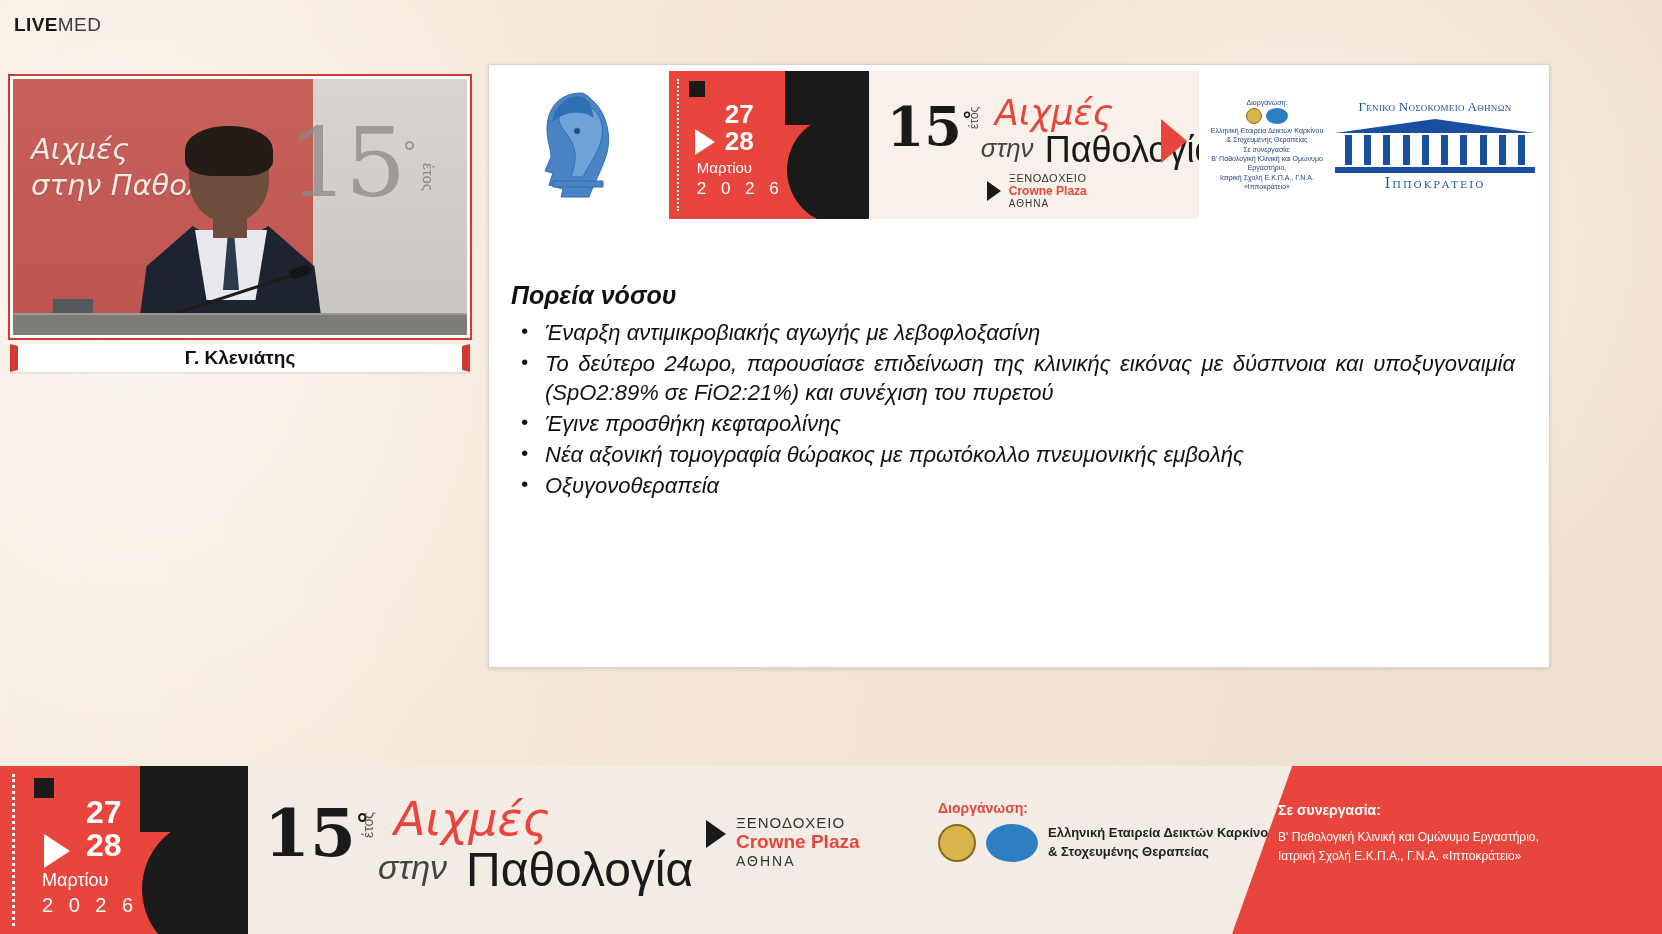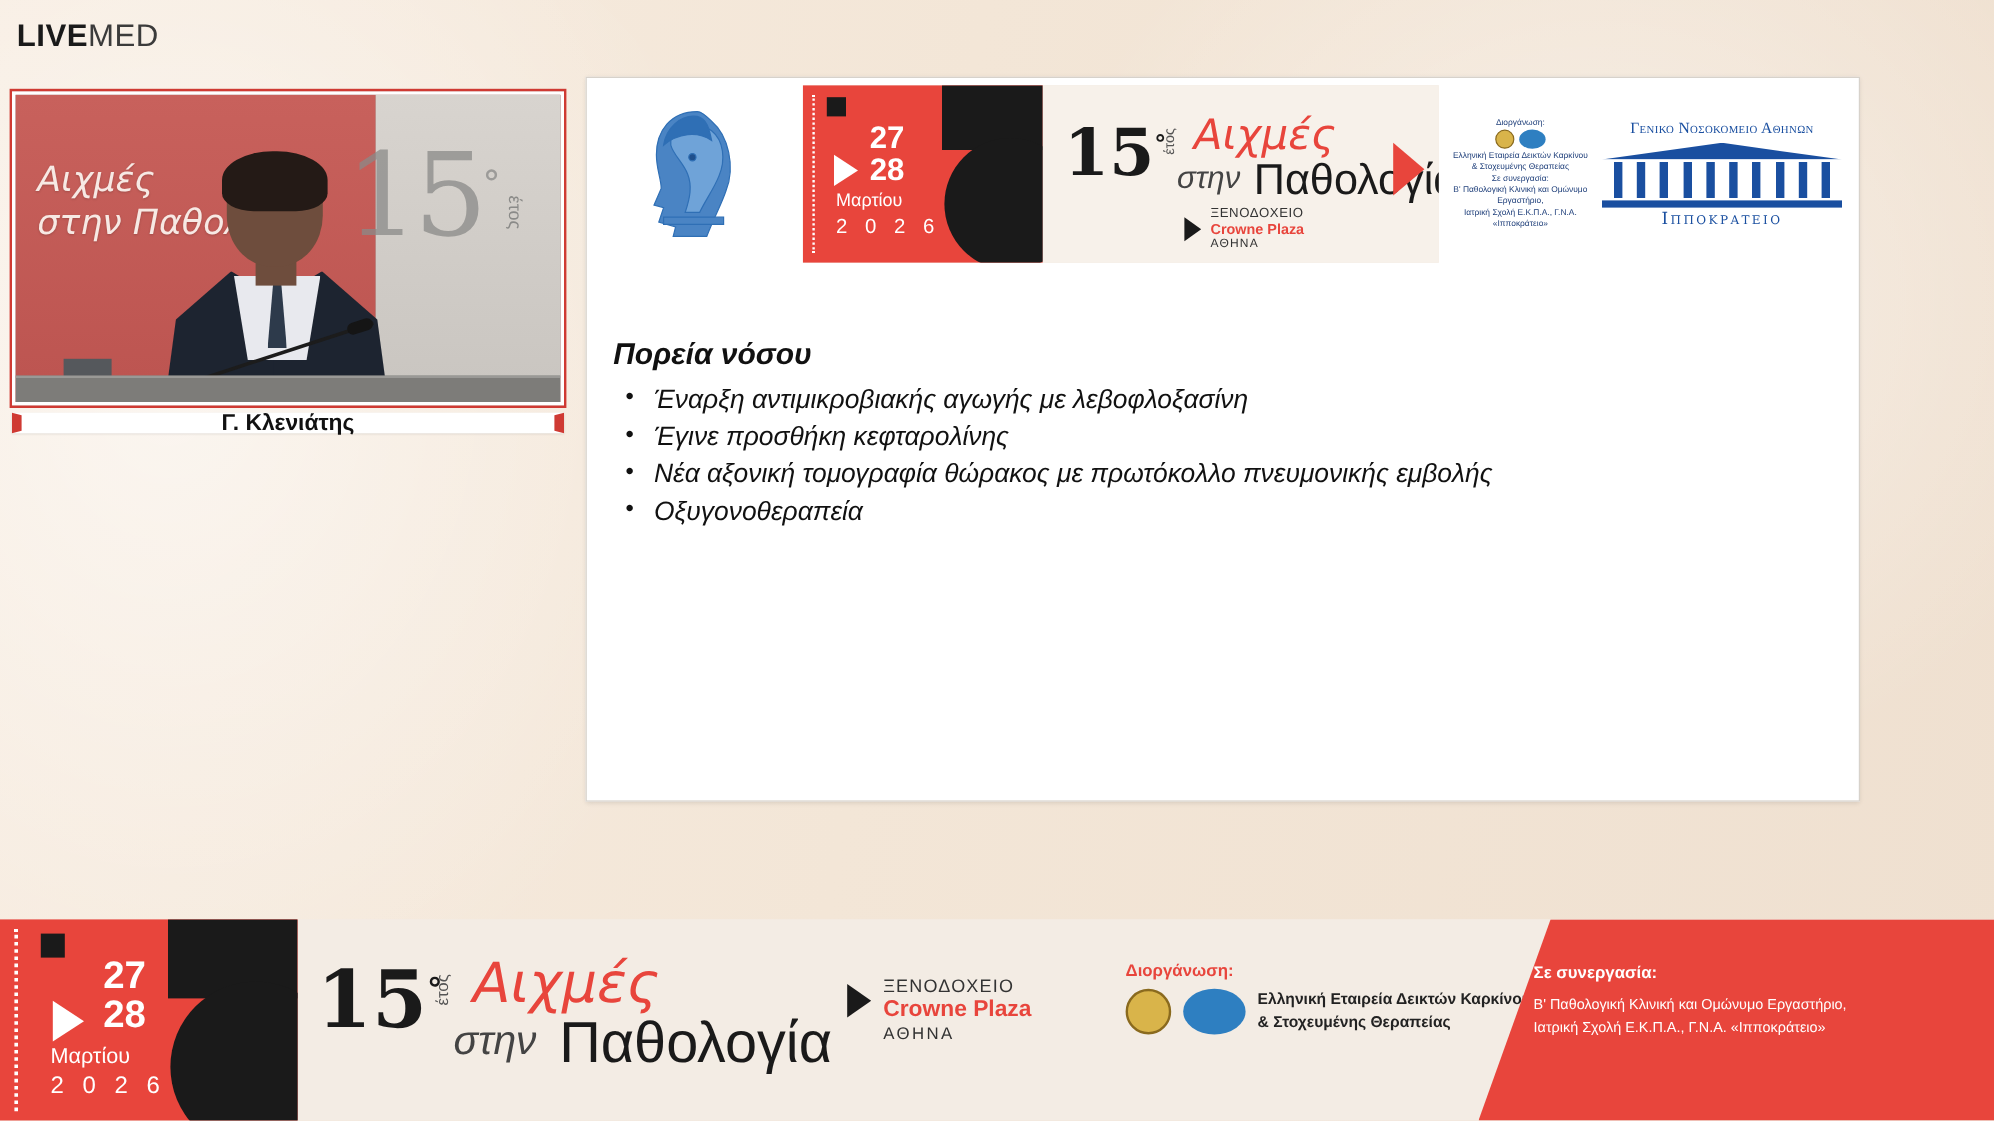--- a/index.html
+++ b/index.html
@@ -26,21 +26,21 @@
     position: absolute; right: -160px; top: -200px;
     width: 1000px; height: 900px;
     border-radius: 50%;
     background: radial-gradient(ellipse at 50% 50%, rgba(255,255,255,0.45), rgba(255,255,255,0) 65%);
     pointer-events: none;
   }
 
   
   #brand {
     position: absolute; left: 14px; top: 14px;
-    font-size: 26px; font-weight: bold; letter-spacing: .4px;
+    font-size: 19px; font-weight: bold; letter-spacing: .4px;
     color: #1a1a1a;
   }
   #brand .med { font-weight: normal; color: #3b3b3b; }
 
   
   #speaker-panel {
     position: absolute; left: 10px; top: 76px;
     width: 460px;
   }
   #video-frame {
@@ -129,21 +129,21 @@
     background: #7d7c79;
     border-top: 2px solid #9a9996;
   }
   .desk-block {
     position: absolute; left: 40px; bottom: 20px; width: 40px; height: 16px;
     background: #55585c;
   }
   #speaker-name-bar {
     position: relative;
     margin-top: 6px;
-    height: 17px;
+    height: 28px;
     background: #ffffff;
     border: 2px solid #ffffff;
     border-left: 8px solid #cf3a33;
     border-right: 8px solid #cf3a33;
     display: flex; align-items: center; justify-content: center;
     box-shadow: 0 1px 2px rgba(0,0,0,.12);
   }
   #speaker-name {
     font-size: 19px; font-weight: bold; color: #111;
   }
@@ -485,20 +485,21 @@
           <div class="hl-base"></div>
         </div>
         <div class="hl-name">Ιπποκρατειο</div>
       </div>
     </div>
 
     <div id="slide-body">
       <div id="slide-title">Πορεία νόσου</div>
       <ul id="bullets">
         <li>Έναρξη αντιμικροβιακής αγωγής με λεβοφλοξασίνη</li>
+        <li>Το δεύτερο 24ωρο, παρουσίασε επιδείνωση της κλινικής εικόνας με δύσπνοια και υποξυγοναιμία (SpO2:89% σε FiO2:21%) και συνέχιση του πυρετού</li>
         <li>Έγινε προσθήκη κεφταρολίνης</li>
         <li>Νέα αξονική τομογραφία θώρακος με πρωτόκολλο πνευμονικής εμβολής</li>
         <li>Οξυγονοθεραπεία</li>
       </ul>
     </div>
   </div>
 
 
   <div id="bottom-banner">
     <div id="bb-left">

